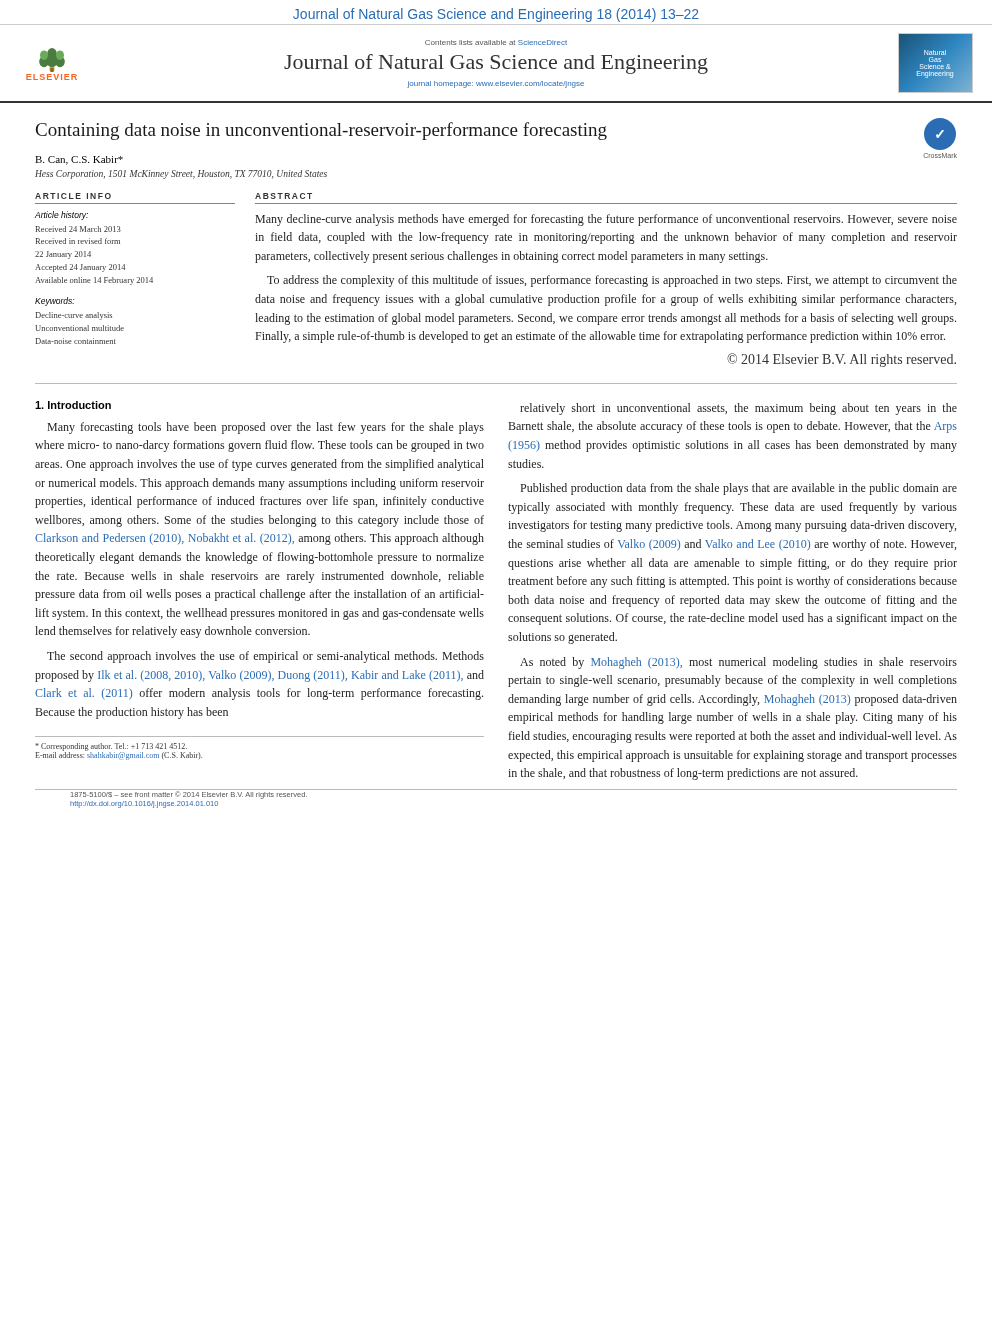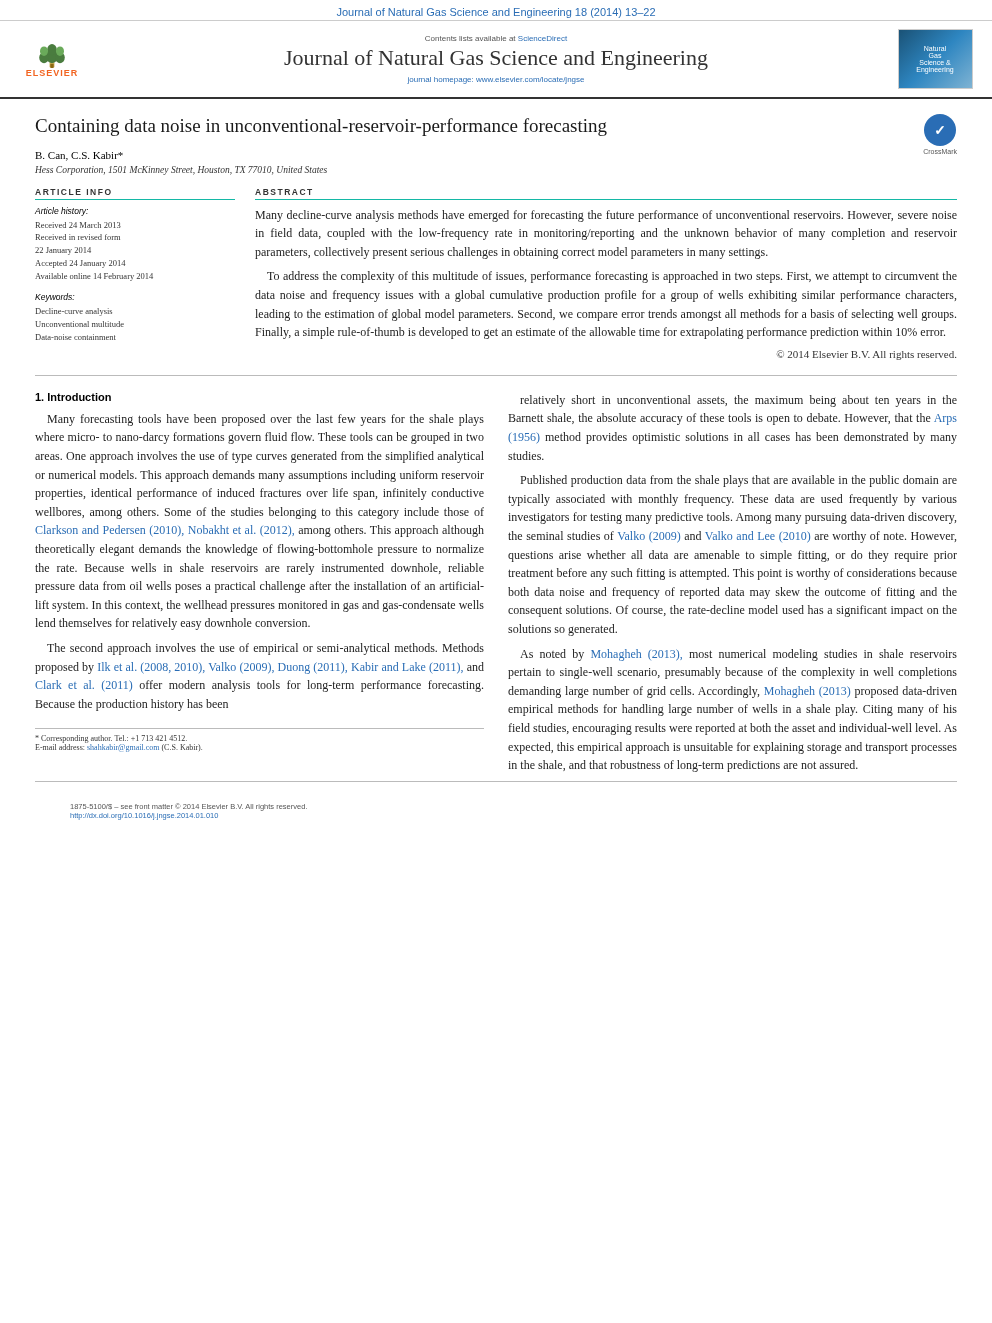--- a/index.html
+++ b/index.html
@@ -16,21 +16,21 @@
       min-height: 1323px;
       background: #fff;
       padding: 0;
     }
 
     
     .top-bar {
       background: #fff;
       text-align: center;
       padding: 6px 0 2px;
-      font-size: 11px;
+      font-size: 14px;
       color: #2a6db5;
       border-bottom: 1px solid #ccc;
       font-family: Arial, sans-serif;
     }
 
     
     .journal-header {
       display: flex;
       align-items: center;
       padding: 8px 12px;
@@ -236,21 +236,21 @@
       margin-bottom: 6px;
       text-indent: 12px;
     }
 
     .abstract-text p:first-child {
       text-indent: 0;
     }
 
     .copyright-line {
       text-align: right;
-      font-size: 11px;
+      font-size: 14px;
       color: #333;
       margin-top: 4px;
     }
 
     
     .divider {
       border: none;
       border-top: 1px solid #bbb;
       margin: 15px 0;
     }
@@ -296,21 +296,21 @@
     .footnote-area {
       border-top: 1px solid #bbb;
       margin-top: 15px;
       padding-top: 5px;
       font-size: 8px;
       color: #333;
     }
 
     .footer-bar {
       border-top: 1px solid #bbb;
-      padding: 20px 35px;
+      padding: 0 35px;
       font-size: 7.5px;
       color: #555;
       font-family: Arial, sans-serif;
     }
 
     .footer-bar a {
       color: #2a6db5;
       text-decoration: none;
     }
   </style>

